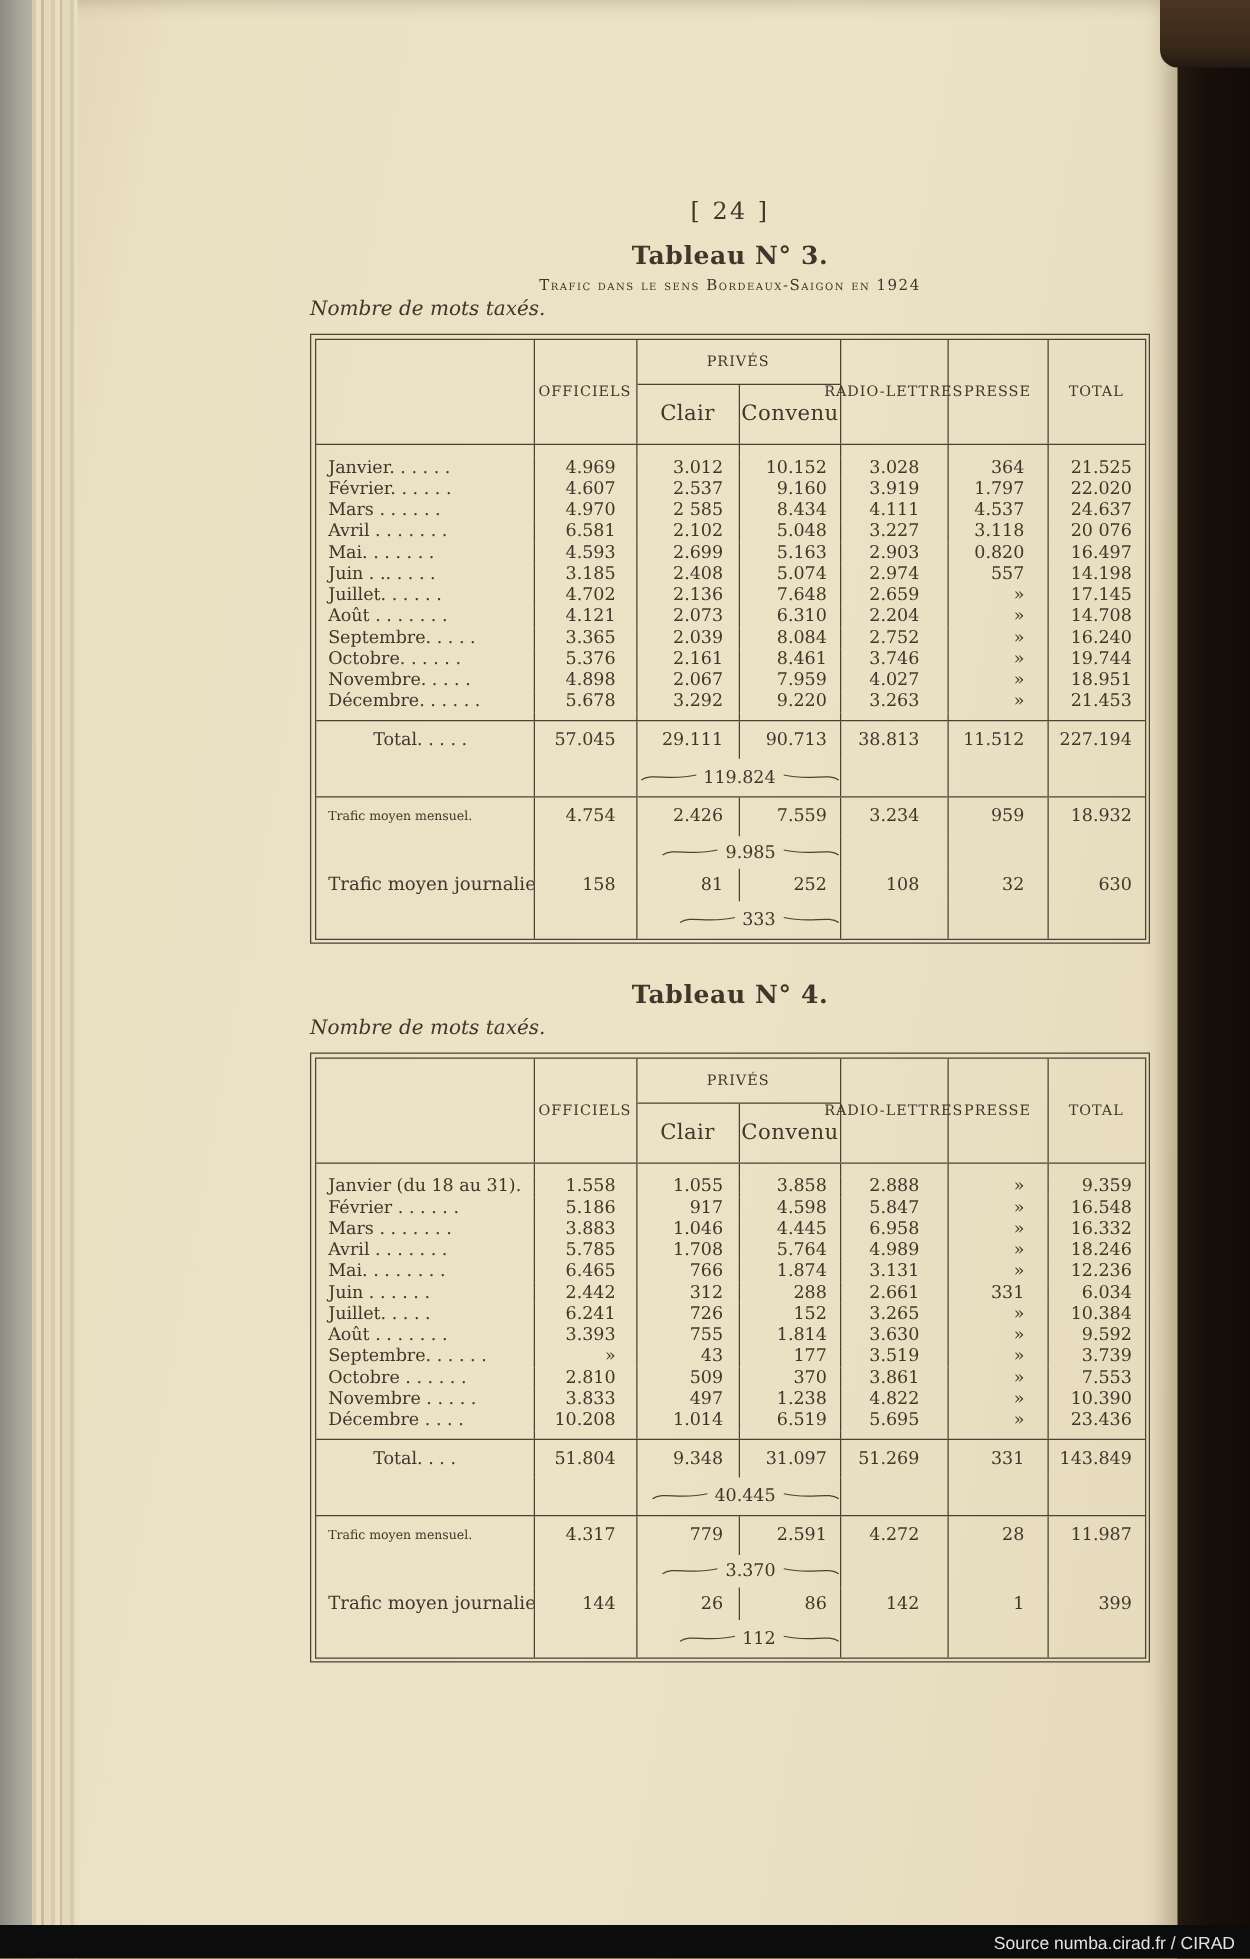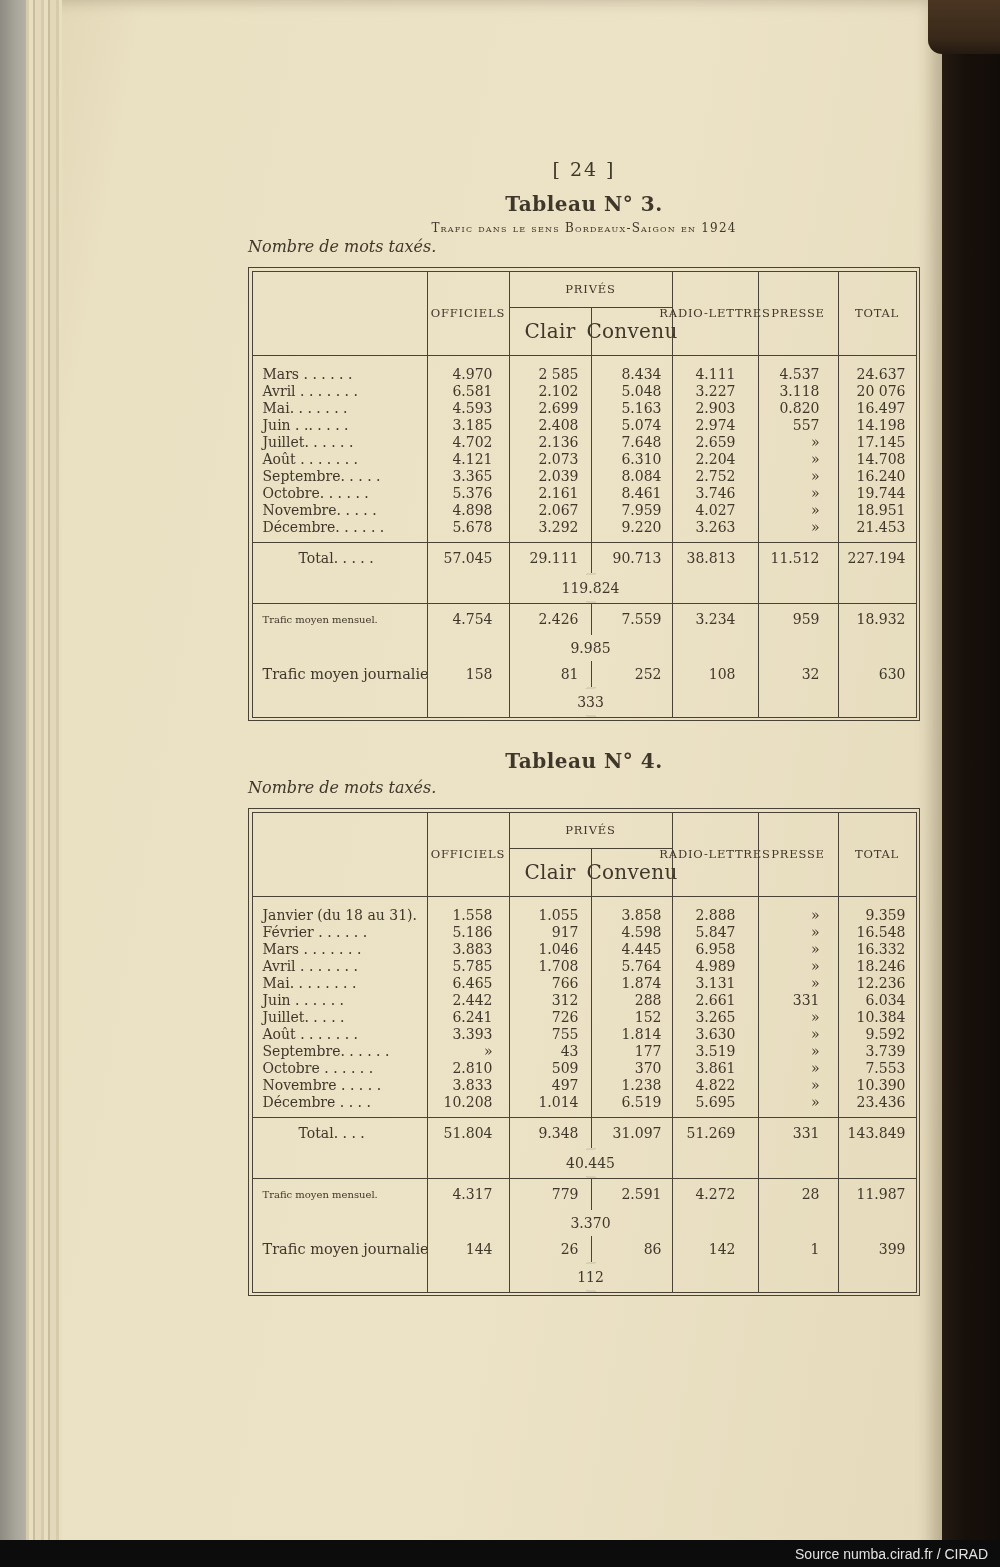--- a/index.html
+++ b/index.html
@@ -45,21 +45,21 @@
   .hrow{display:grid;grid-template-columns:175px 82px 163px 86px 80px 77px;height:84px;
     border-bottom:1px solid var(--line);}
   .hcell{border-right:1px solid var(--line);display:flex;align-items:center;justify-content:center;
     font-size:11.5px;letter-spacing:.8px;}
   .h-total{border-right:none;}
   .h-prives{flex-direction:column;align-items:stretch;padding:0;}
   .h-prives-top{height:36px;display:flex;align-items:center;justify-content:center;
     border-bottom:1px solid var(--line);font-size:11.5px;letter-spacing:.8px;}
   .h-prives-sub{flex:1;display:grid;grid-template-columns:82px 81px;}
   .h-clair,.h-conv{display:flex;align-items:center;justify-content:center;
-    font-size:20px;letter-spacing:.3px;}
+    font-size:17px;letter-spacing:.3px;}
   .h-clair{border-right:1px solid var(--line);}
   .h-radio{line-height:16px;}
 
   
   .trow{display:grid;grid-template-columns:175px 82px 82px 81px 86px 80px 77px;}
   .cell{border-right:1px solid var(--line);font-size:14px;white-space:nowrap;overflow:hidden;}
   .c-total{border-right:none;}
   .c-label{text-align:left;padding-left:10px;}
   .c-off{text-align:right;padding-right:16px;}
   .c-clair{text-align:right;padding-right:12px;}
@@ -76,21 +76,21 @@
   .total-row .c-label{padding-left:46px;}
   .mensuel-row{border-top:1px solid var(--line);}
   .mensuel-row .cell{height:31px;line-height:31px;}
   .journalier-row .cell{height:26px;line-height:26px;}
   .journalier-row .c-label{font-size:14.5px;}
   .mensuel-row .c-label{font-size:10px;}
 
   .brace-row .cell{height:30px;}
   .brace-sm .cell{height:26px;}
   .c-merged{grid-column:3 / 5;display:flex;align-items:center;justify-content:flex-end;gap:5px;
-    text-align:center;padding:0;flex-direction:column;}
+    text-align:center;padding:0;}
   .swash{display:block;}
   .flip{transform:scaleX(-1);}
 </style>
 </head>
 <body>
 
 <div class="scene">
   <div class="outer-left"></div>
   <div class="page">
     <div class="page-stack"></div>
@@ -124,20 +124,38 @@
                   <div class="trow sp10">
                     <div class="cell c-label"></div>
                     <div class="cell c-off"></div>
                     <div class="cell c-clair"></div>
                     <div class="cell c-conv"></div>
                     <div class="cell c-radio"></div>
                     <div class="cell c-presse"></div>
                     <div class="cell c-total"></div>
                   </div>
                   <div class="trow month-row">
+                    <div class="cell c-label">Janvier. . . . . .</div>
+                    <div class="cell c-off">4.969</div>
+                    <div class="cell c-clair">3.012</div>
+                    <div class="cell c-conv">10.152</div>
+                    <div class="cell c-radio">3.028</div>
+                    <div class="cell c-presse">364</div>
+                    <div class="cell c-total">21.525</div>
+                  </div>
+                  <div class="trow month-row">
+                    <div class="cell c-label">Février. . . . . .</div>
+                    <div class="cell c-off">4.607</div>
+                    <div class="cell c-clair">2.537</div>
+                    <div class="cell c-conv">9.160</div>
+                    <div class="cell c-radio">3.919</div>
+                    <div class="cell c-presse">1.797</div>
+                    <div class="cell c-total">22.020</div>
+                  </div>
+                  <div class="trow month-row">
                     <div class="cell c-label">Mars . . . . . .</div>
                     <div class="cell c-off">4.970</div>
                     <div class="cell c-clair">2 585</div>
                     <div class="cell c-conv">8.434</div>
                     <div class="cell c-radio">4.111</div>
                     <div class="cell c-presse">4.537</div>
                     <div class="cell c-total">24.637</div>
                   </div>
                   <div class="trow month-row">
                     <div class="cell c-label">Avril . . . . . . .</div>

